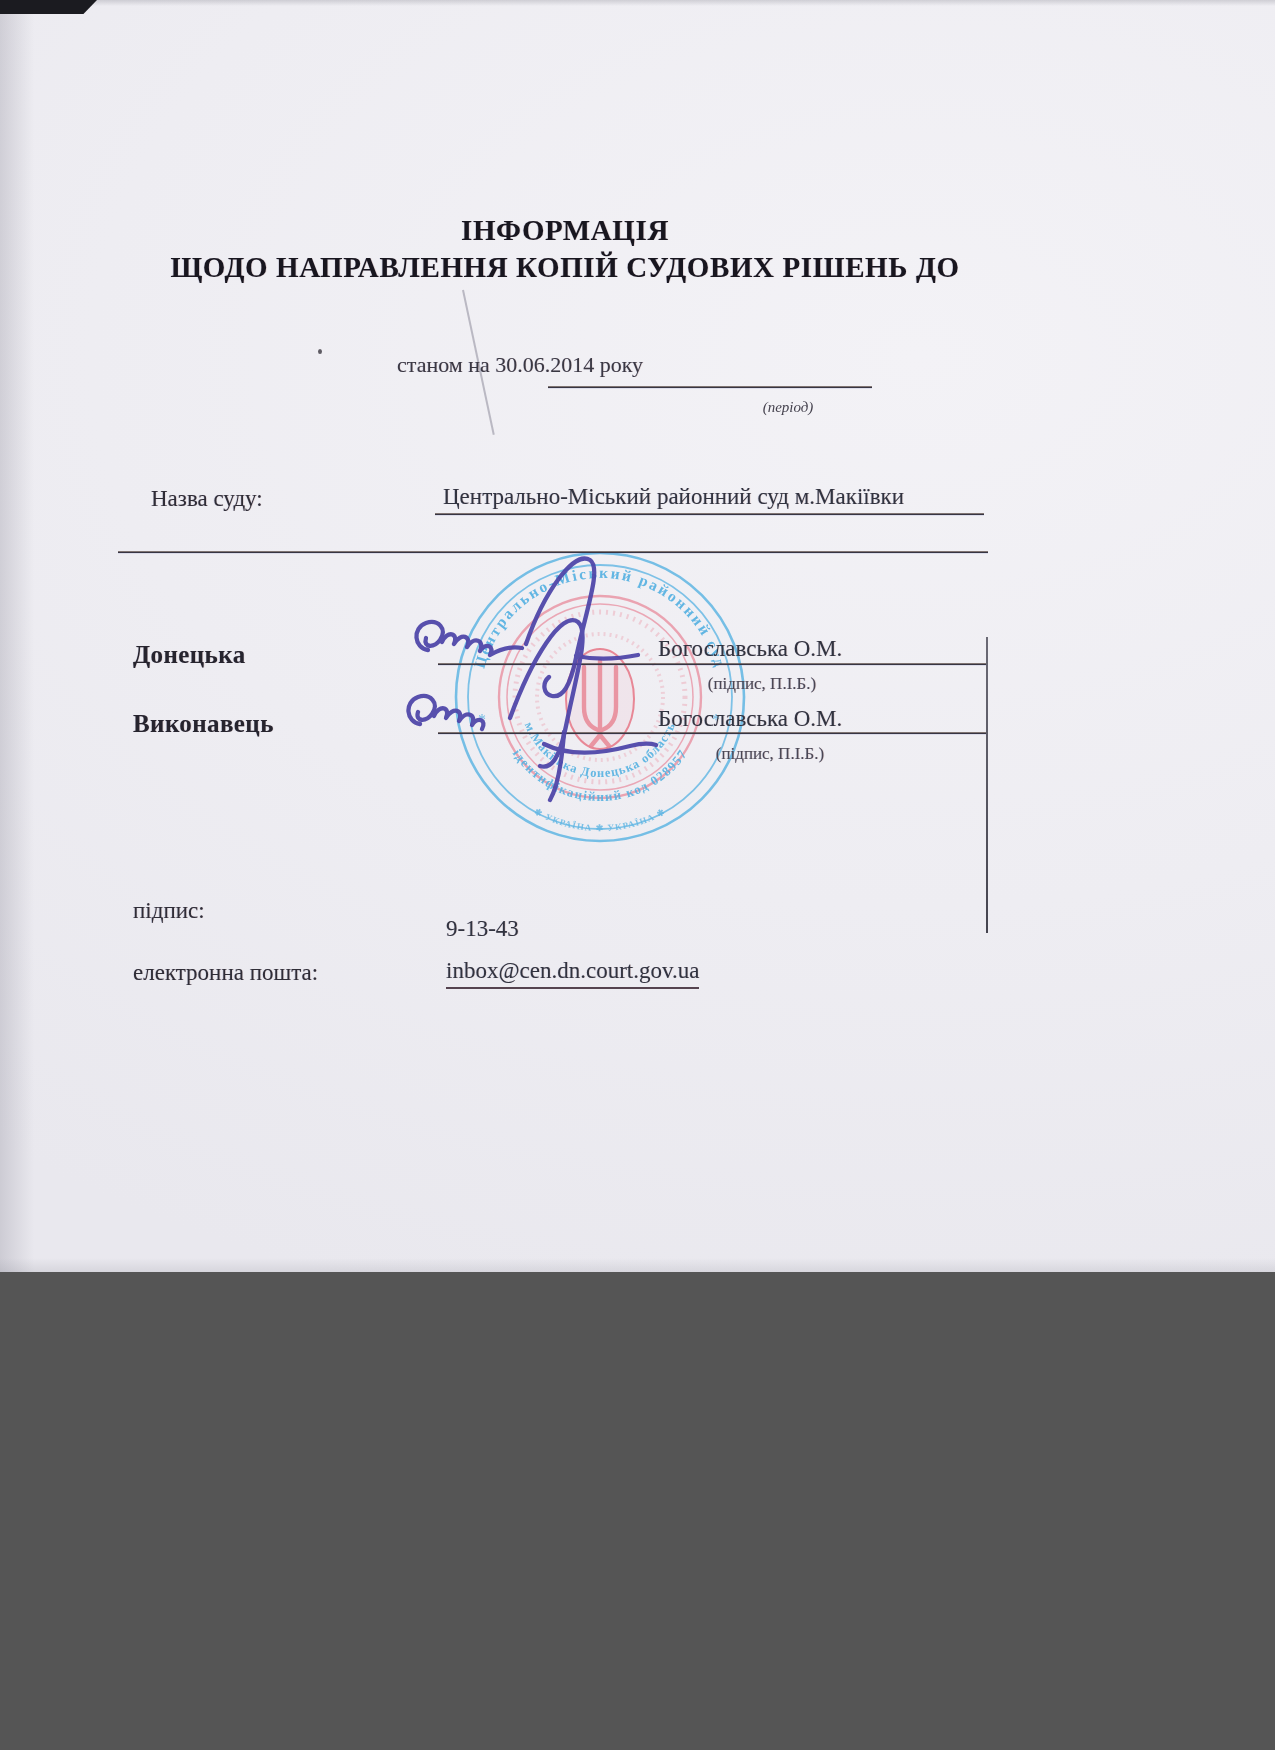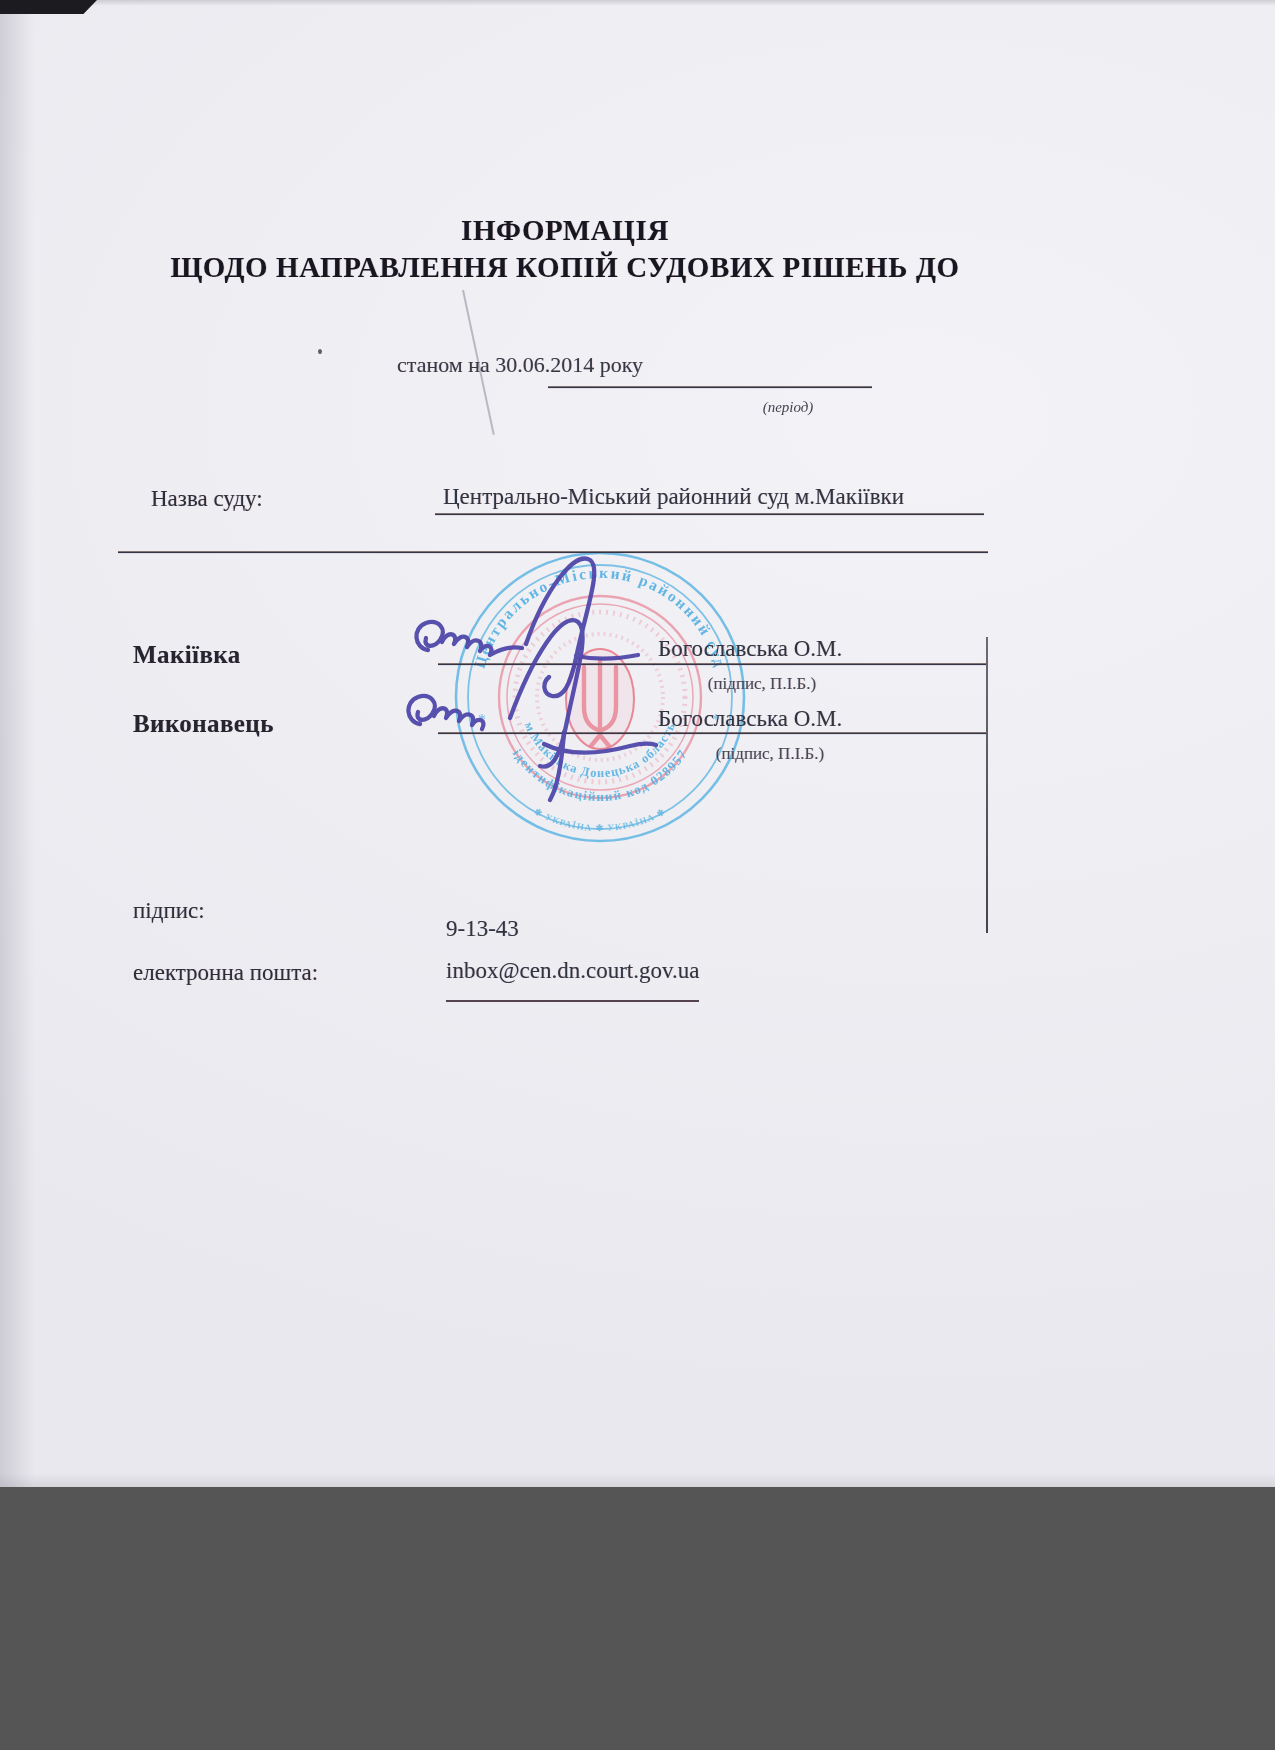--- a/index.html
+++ b/index.html
@@ -1,18 +1,18 @@
 <!DOCTYPE html>
 <html><head>
 <meta charset="utf-8">
 <style>
   html,body{margin:0;padding:0;background:#555;}
   .page{
     position:relative;
-    width:1275px;height:1487px;
+    width:1275px;height:1272px;
     margin:0 auto;
     overflow:hidden;
     font-family:"Liberation Serif","DejaVu Serif",serif;
     background:
       radial-gradient(1500px 1000px at 72% 28%, #f3f2f6 0%, #eeedf2 55%, #e9e8ee 100%);
     color:#2c2a33;
   }
   .soft{ text-shadow:0.6px 0 0 rgba(150,60,50,.16), -0.6px 0 0 rgba(50,70,150,.16); }
 
   
@@ -45,21 +45,21 @@
     box-shadow:0 .5px 0 rgba(80,90,170,.25);}
   .vline{position:absolute;left:986px;top:637px;width:2px;height:296px;z-index:4;
     background:linear-gradient(to bottom,#6b6a75,#45444f);}
 
   
   .lbl{position:absolute;font-size:23px;color:#2f2d37;z-index:5;}
   .val{position:absolute;font-size:23px;color:#31333f;z-index:5;}
   .role{position:absolute;font-size:25px;font-weight:bold;color:#26242e;z-index:5;letter-spacing:.4px;}
   .cap{position:absolute;font-size:17px;color:#4a4754;z-index:5;text-align:center;width:160px;}
 
-  .email-val{border-bottom:2px solid #55434f;padding-bottom:17px;}
+  .email-val{border-bottom:2px solid #55434f;padding-bottom:4px;}
 
   .stamp-svg{position:absolute;left:452px;top:549px;width:296px;height:296px;z-index:3;opacity:.93;}
   .sig-svg{position:absolute;left:398px;top:548px;width:290px;height:270px;z-index:6;}
 </style>
 </head>
 <body>
 
 <div class="page">
 
   <div class="corner-mark"></div>
@@ -76,21 +76,21 @@
 
   <div class="period-line soft"><span>станом на </span><span>30.06.2014</span><span> року</span></div>
   <div class="hline u-period"></div>
   <div class="period-caption">(період)</div>
 
   <div class="lbl soft" style="left:151px;top:486px;">Назва суду:</div>
   <div class="val soft" style="left:443px;top:484px;">Центрально-Міський районний суд м.Макіївки</div>
   <div class="hline" style="left:435px;top:513px;width:549px;"></div>
   <div class="hline" style="left:118px;top:551px;width:870px;"></div>
 
-  <div class="role soft" style="left:133px;top:641px;">Макіївка</div>
+  <div class="role soft" style="left:133px;top:641px;">Донецька</div>
   <div class="val soft" style="left:658px;top:636px;">Богославська О.М.</div>
   <div class="hline" style="left:438px;top:663px;width:549px;"></div>
   <div class="cap soft" style="left:682px;top:674px;">(підпис, П.І.Б.)</div>
 
   <div class="role soft" style="left:133px;top:710px;">Виконавець</div>
   <div class="val soft" style="left:658px;top:706px;">Богославська О.М.</div>
   <div class="hline" style="left:438px;top:732px;width:549px;"></div>
   <div class="cap soft" style="left:690px;top:744px;">(підпис, П.І.Б.)</div>
 
   <div class="vline"></div>

